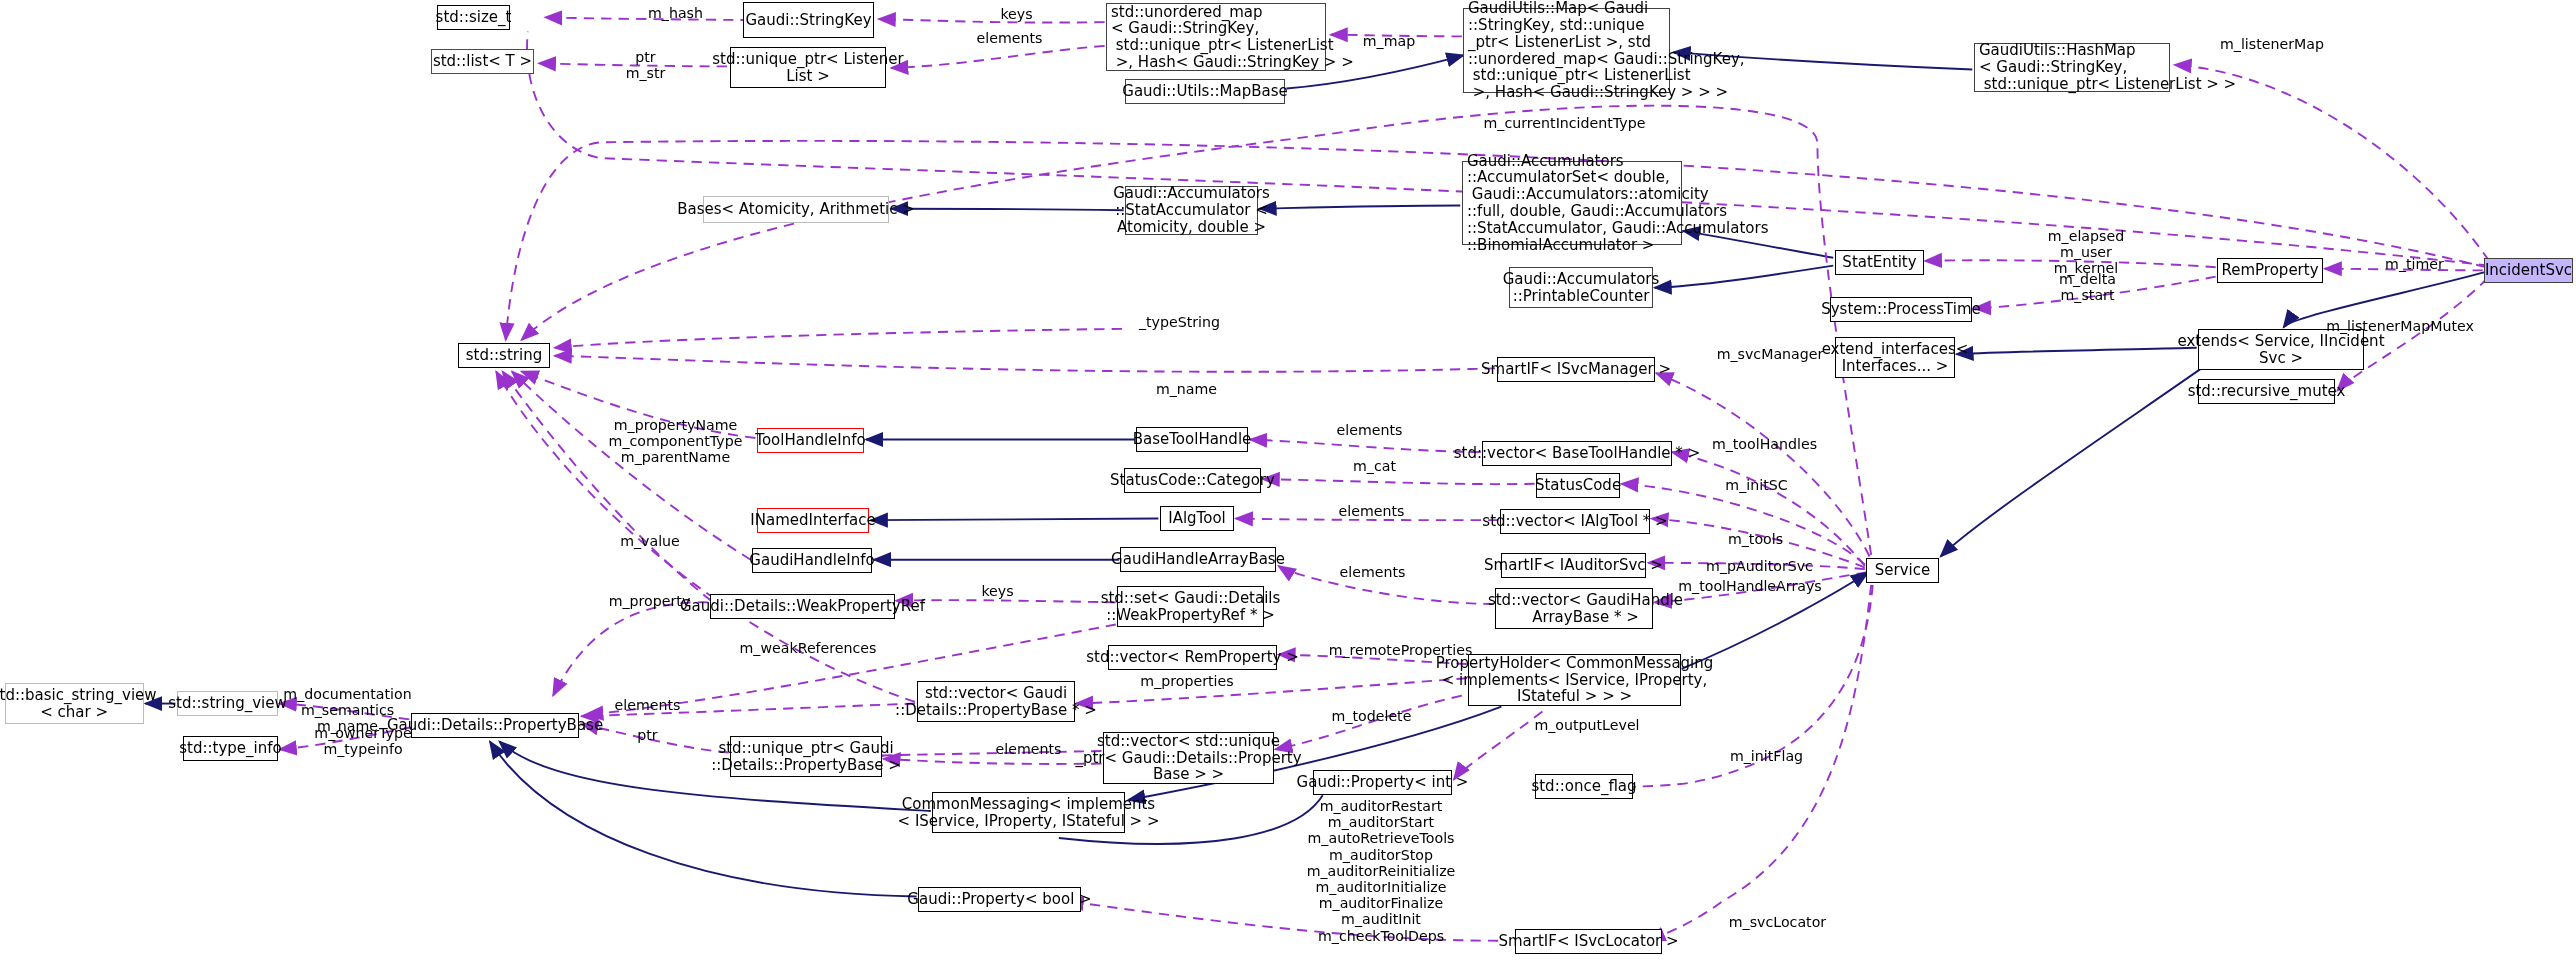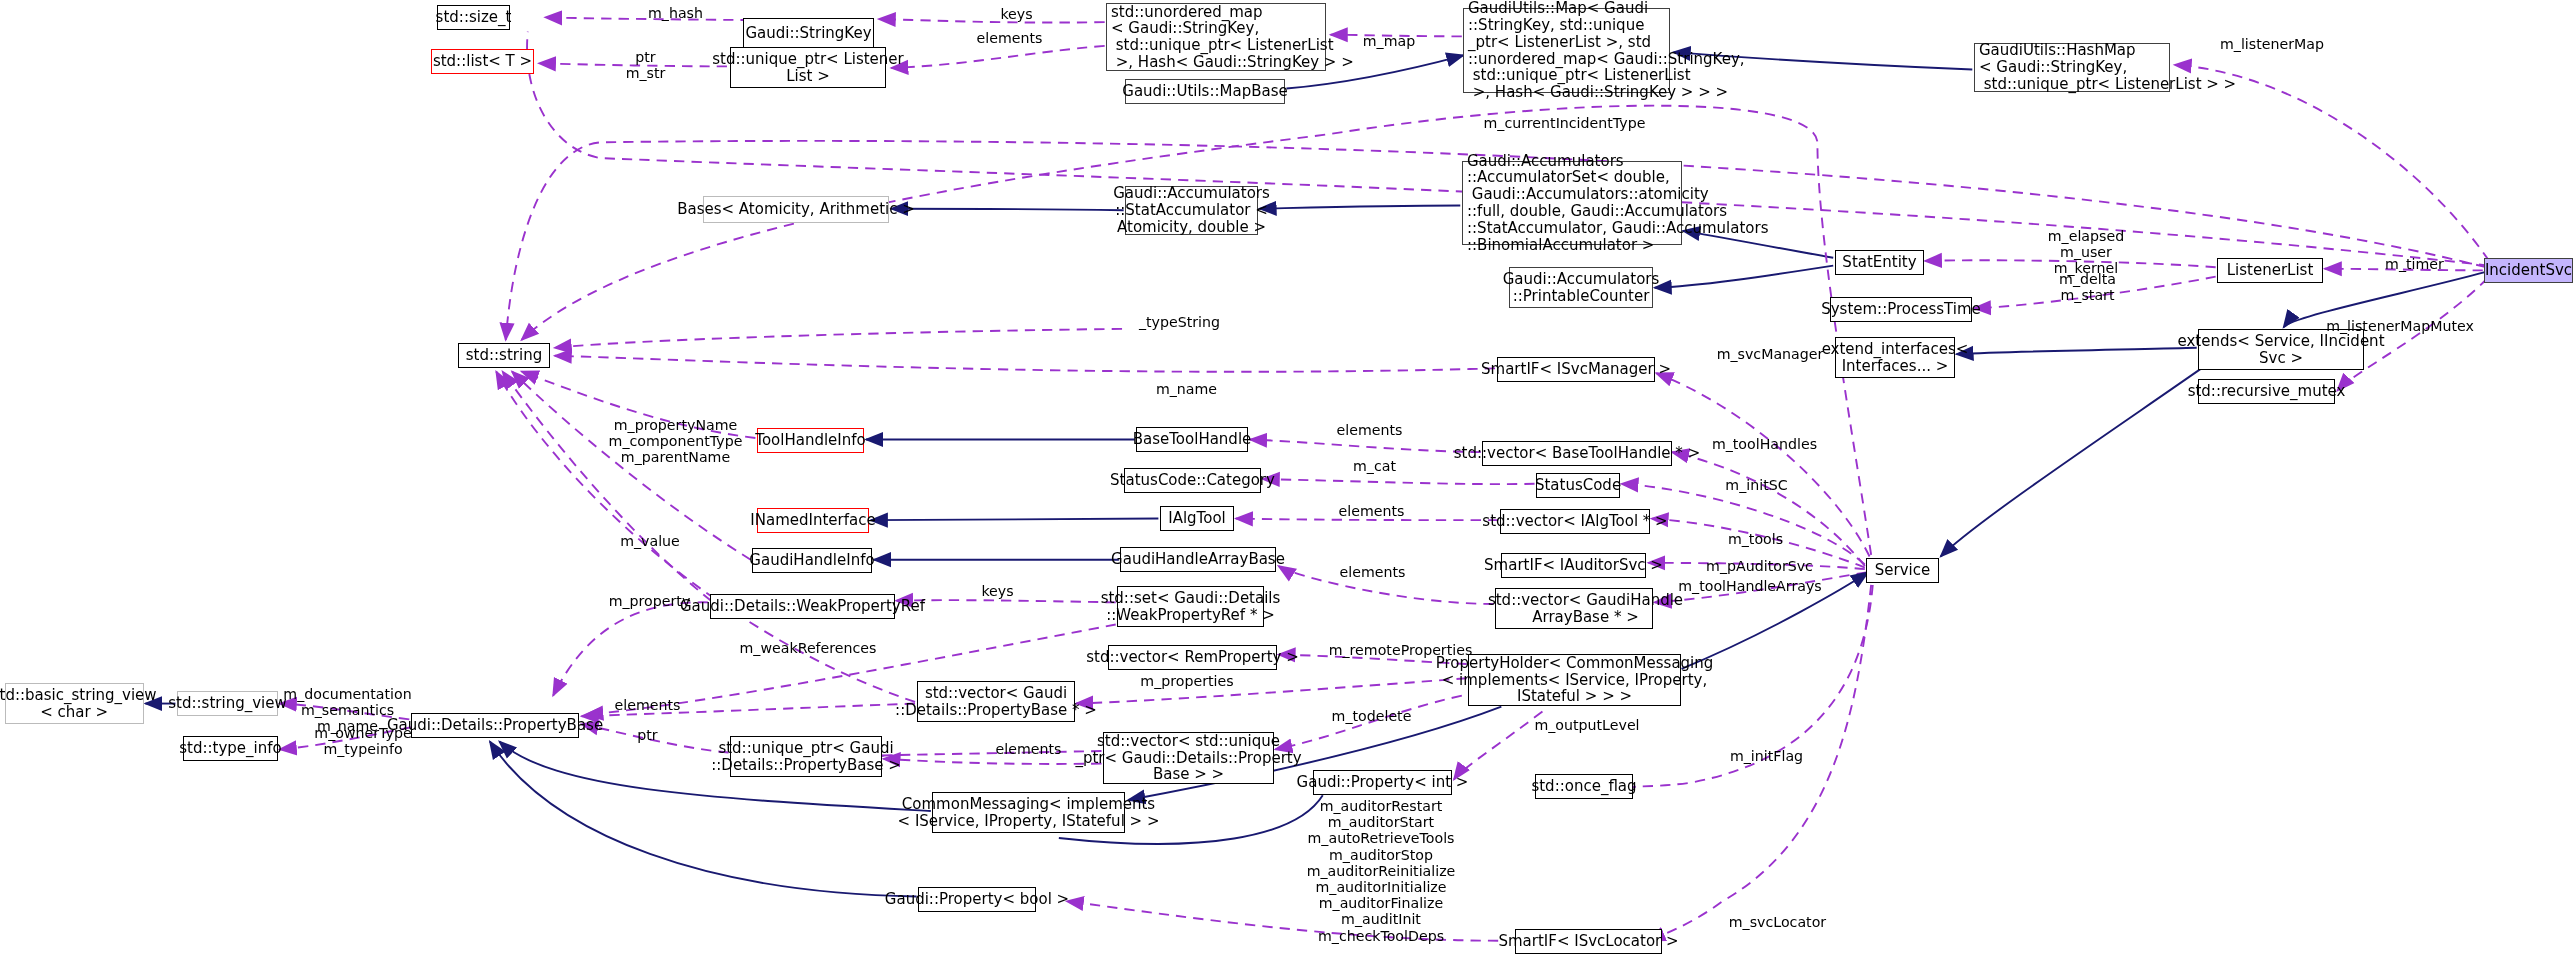--- a/index.html
+++ b/index.html
@@ -132,21 +132,21 @@
     <path class="usage" marker-end="url(#ahU)" d="M 1942 612 C 1850 614 1700 608 1598 606"></path>
     <path class="usage" marker-end="url(#ahU)" d="M 1896 658 C 1800 658 1680 658 1564 656"></path>
     <path class="usage" marker-end="url(#ahU)" d="M 1890 764 C 1780 764 1640 730 1618 716"></path>
 
     <path class="usage" marker-end="url(#ahU)" d="M 1394 966 C 1240 968 1160 962 1118 960"></path>
   </svg>
 
   <div id="nodes-layer">
       <div class="node" style="left: 437px; top: 4.7px; width: 73px; height: 25px;">std::size_t</div>
       <div class="node redborder" style="left: 431px; top: 49px; width: 103px; height: 25px;">std::list&lt; T &gt;</div>
-      <div class="node" style="left: 743px; top: 18px; width: 131px; height: 30px;">Gaudi::StringKey</div>
+      <div class="node" style="left: 743px; top: 2px; width: 131px; height: 36px;">Gaudi::StringKey</div>
       <div class="node" style="left: 730px; top: 47px; width: 156px; height: 41px;">std::unique_ptr&lt; Listener
 List &gt;</div>
       <div class="node thick" style="left: 1106px; top: 3.2px; width: 220px; height: 68px; justify-content: flex-start; text-align: left;">std::unordered_map
 &lt; Gaudi::StringKey,
  std::unique_ptr&lt; ListenerList
  &gt;, Hash&lt; Gaudi::StringKey &gt; &gt;</div>
       <div class="node thick" style="left: 1125px; top: 79px; width: 160px; height: 25px;">Gaudi::Utils::MapBase</div>
       <div class="node thick" style="left: 1463px; top: 8px; width: 207px; height: 85px; justify-content: flex-start; text-align: left;">GaudiUtils::Map&lt; Gaudi
 ::StringKey, std::unique
 _ptr&lt; ListenerList &gt;, std
@@ -163,21 +163,21 @@
       <div class="node thick" style="left: 1462px; top: 161px; width: 220px; height: 84px; justify-content: flex-start; text-align: left;">Gaudi::Accumulators
 ::AccumulatorSet&lt; double,
  Gaudi::Accumulators::atomicity
 ::full, double, Gaudi::Accumulators
 ::StatAccumulator, Gaudi::Accumulators
 ::BinomialAccumulator &gt;</div>
       <div class="node thick" style="left: 1509px; top: 267px; width: 144px; height: 41px;">Gaudi::Accumulators
 ::PrintableCounter</div>
       <div class="node" style="left: 1835px; top: 250px; width: 89px; height: 25px;">StatEntity</div>
       <div class="node" style="left: 1830px; top: 297px; width: 142px; height: 25px;">System::ProcessTime</div>
-      <div class="node" style="left: 2217px; top: 258px; width: 106px; height: 25px;">ListenerList</div>
+      <div class="node" style="left: 2217px; top: 258px; width: 106px; height: 25px;">RemProperty</div>
       <div class="node current" style="left: 2484px; top: 258px; width: 89px; height: 25px;">IncidentSvc</div>
       <div class="node" style="left: 1835px; top: 337px; width: 120px; height: 41px;">extend_interfaces&lt;
 Interfaces... &gt;</div>
       <div class="node" style="left: 2198px; top: 329px; width: 166px; height: 41px;">extends&lt; Service, IIncident
 Svc &gt;</div>
       <div class="node" style="left: 2198px; top: 379px; width: 137px; height: 25px;">std::recursive_mutex</div>
       <div class="node" style="left: 458px; top: 343px; width: 92px; height: 25px;">std::string</div>
       <div class="node" style="left: 1497px; top: 357px; width: 158px; height: 25px;">SmartIF&lt; ISvcManager &gt;</div>
       <div class="node redborder" style="left: 757px; top: 428px; width: 107px; height: 25px;">ToolHandleInfo</div>
       <div class="node" style="left: 1136px; top: 427px; width: 112px; height: 25px;">BaseToolHandle</div>
@@ -209,21 +209,21 @@
 ::Details::PropertyBase * &gt;</div>
       <div class="node" style="left: 730px; top: 736px; width: 152px; height: 41px;">std::unique_ptr&lt; Gaudi
 ::Details::PropertyBase &gt;</div>
       <div class="node" style="left: 1103px; top: 732px; width: 171px; height: 52px;">std::vector&lt; std::unique
 _ptr&lt; Gaudi::Details::Property
 Base &gt; &gt;</div>
       <div class="node" style="left: 1313px; top: 770px; width: 139px; height: 25px;">Gaudi::Property&lt; int &gt;</div>
       <div class="node" style="left: 1535px; top: 774px; width: 98px; height: 25px;">std::once_flag</div>
       <div class="node" style="left: 932px; top: 792px; width: 193px; height: 41px;">CommonMessaging&lt; implements
 &lt; IService, IProperty, IStateful &gt; &gt;</div>
-      <div class="node" style="left: 918px; top: 887px; width: 118px; height: 25px;">Gaudi::Property&lt; bool &gt;</div>
+      <div class="node" style="left: 918px; top: 887px; width: 163px; height: 25px;">Gaudi::Property&lt; bool &gt;</div>
       <div class="node" style="left: 1500px; top: 929px; width: 147px; height: 25px; margin-left: 15px;">SmartIF&lt; ISvcLocator &gt;</div>
     </div>
   <div id="labels-layer">
       <div class="edgelabel" style="left: 632px; top: 4.7px; width: 87px;">m_hash</div>
       <div class="edgelabel" style="left: 985px; top: 6.3px; width: 63px;">keys</div>
       <div class="edgelabel" style="left: 966px; top: 30px; width: 87px;">elements</div>
       <div class="edgelabel" style="left: 1348px; top: 33px; width: 82px;">m_map</div>
       <div class="edgelabel" style="left: 610px; top: 49px; width: 71px;">ptr
 m_str</div>
       <div class="edgelabel" style="left: 2197px; top: 36px; width: 150px;">m_listenerMap</div>

